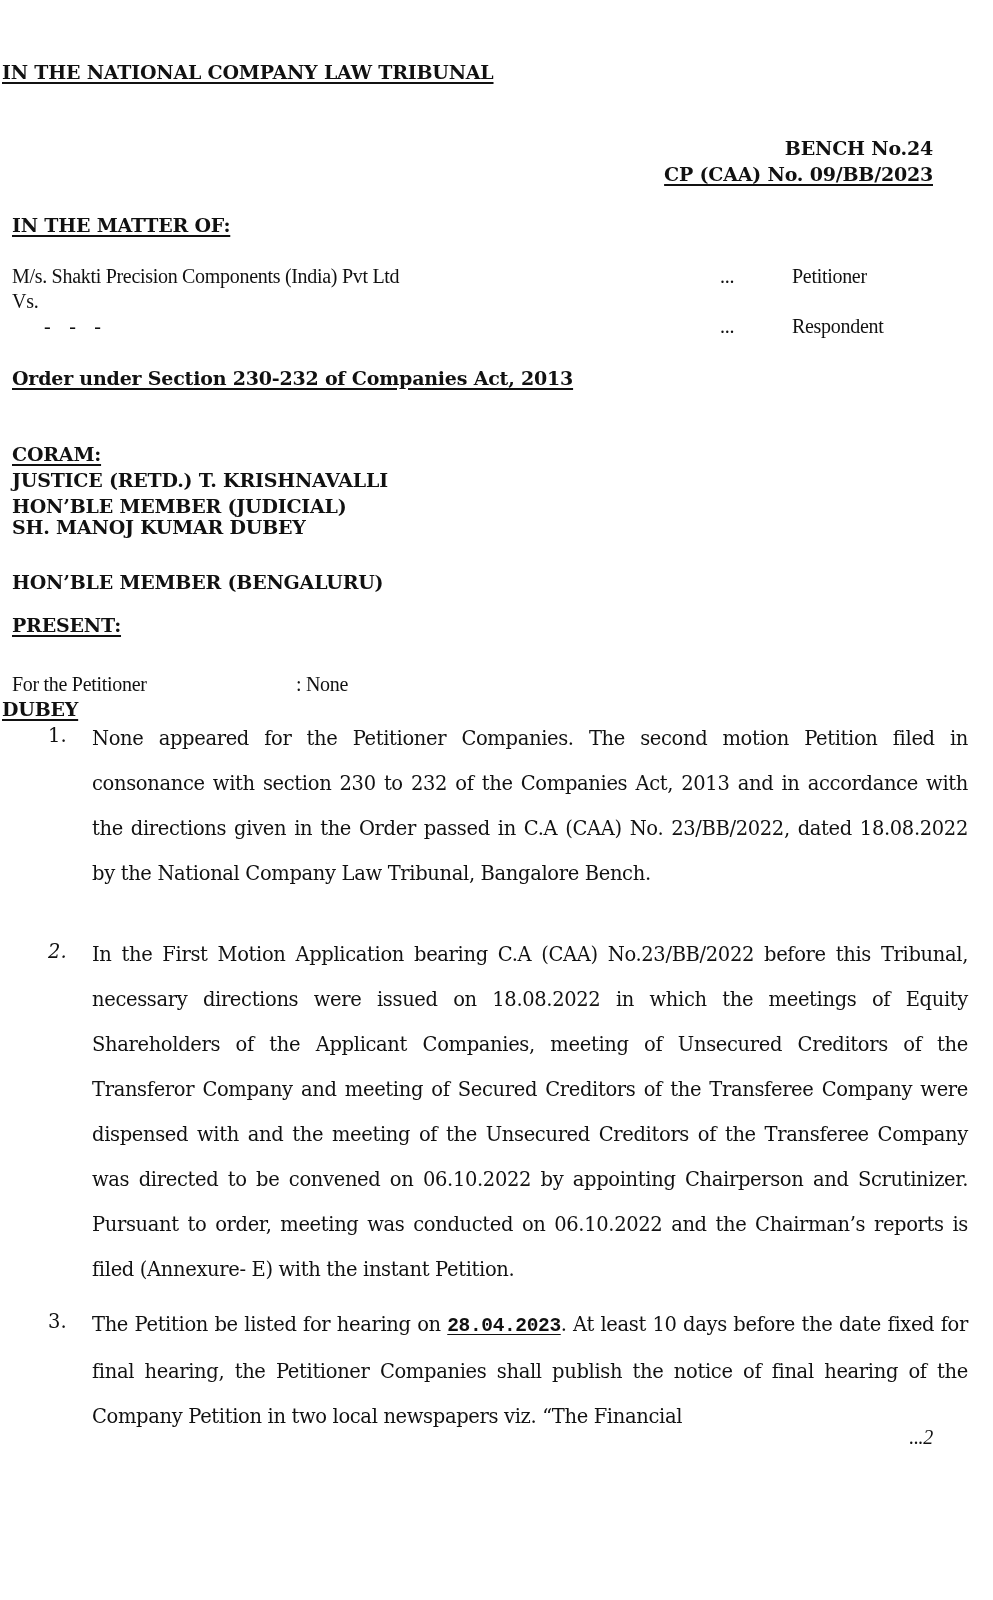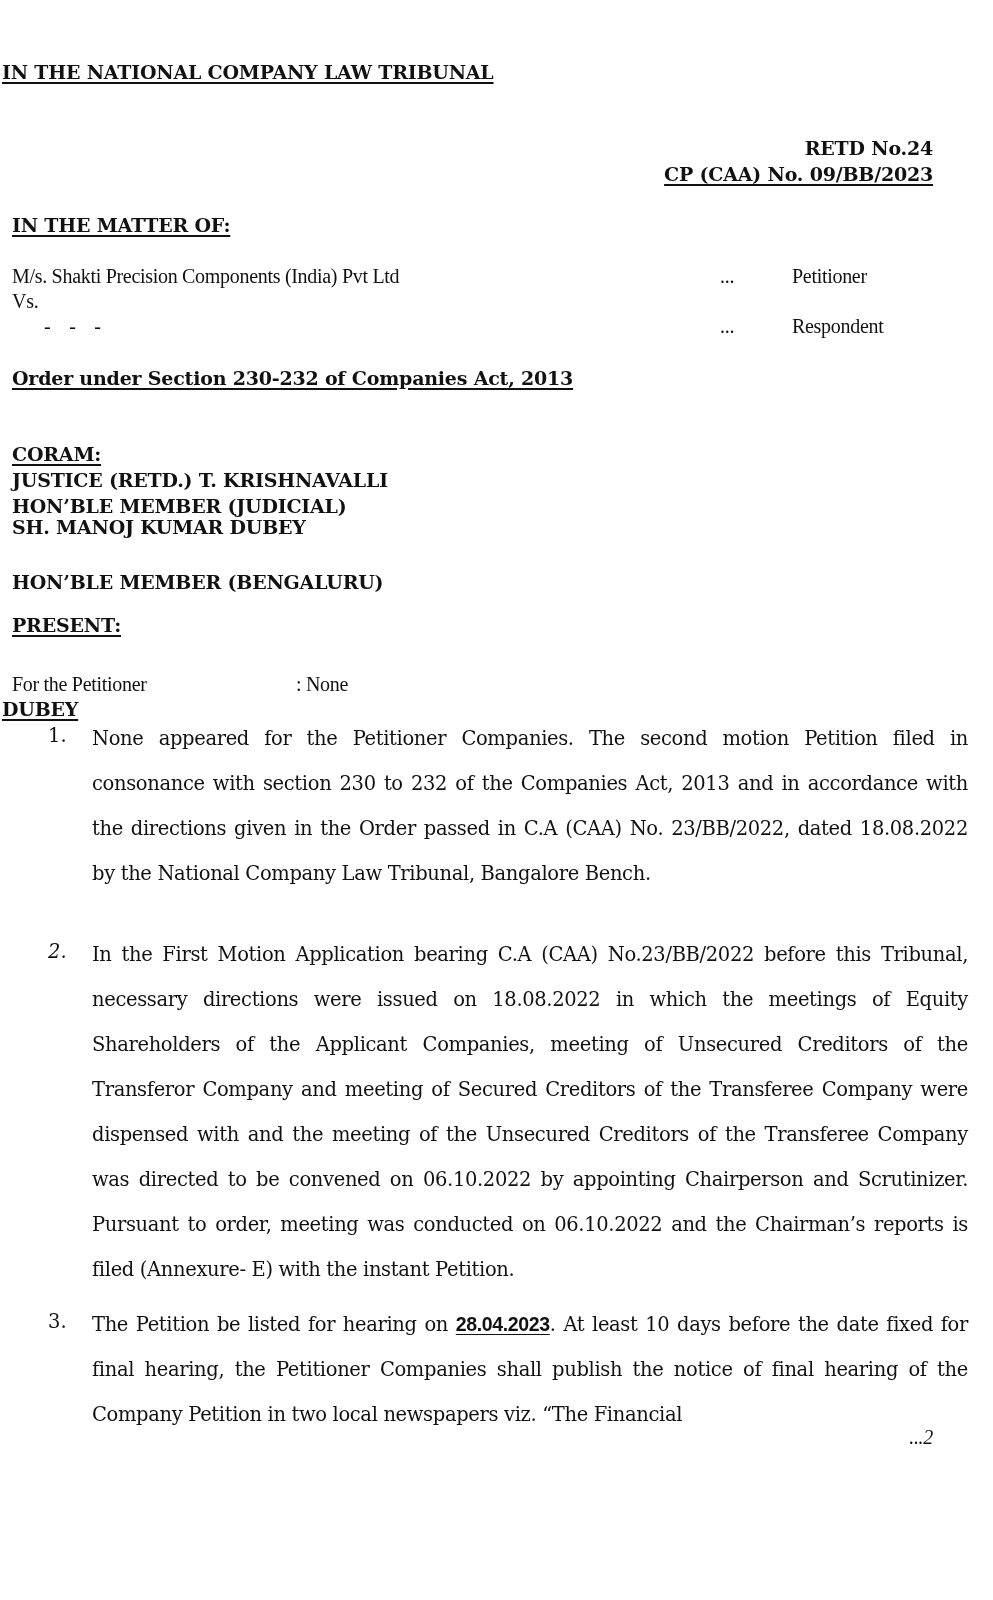--- a/index.html
+++ b/index.html
@@ -18,30 +18,30 @@
   .para {
     position: absolute; left: 92px; width: 876px;
     font-size: 19.5px; line-height: 45px; text-align: justify;
     font-family: "DejaVu Serif", serif; letter-spacing: -0.35px; word-spacing: 0px;
   }
   .num {
     position: absolute; left: 48px; font-size: 19.5px; line-height: 39.5px;
     font-family: "DejaVu Serif", serif;
   }
   .num.italic { font-style: italic; }
-  .hl { font-weight: bold; font-family: Liberation Sans, sans-serif; text-decoration: underline; text-underline-offset: 3px; }
+  .hl { font-weight: bold; font-family: Liberation Mono, monospace; text-decoration: underline; text-underline-offset: 3px; }
 </style>
 </head>
 <body>
 
 <div class="page">
 
   <div class="abs bold u center" style="top:61px;">IN THE NATIONAL COMPANY LAW TRIBUNAL</div>
 
-  <div class="abs bold right" style="top:137px;">RETD No.24</div>
+  <div class="abs bold right" style="top:137px;">BENCH No.24</div>
   <div class="abs bold u right" style="top:163px;">CP (CAA) No. 09/BB/2023</div>
 
   <div class="abs bold u" style="left:12px; top:214px;">IN THE MATTER OF:</div>
 
   <div class="abs reg" style="left:12px; top:265px;">M/s. Shakti Precision Components (India) Pvt Ltd</div>
   <div class="abs reg" style="left:720px; top:265px;">...</div>
   <div class="abs reg" style="left:792px; top:265px;">Petitioner</div>
   <div class="abs reg" style="left:12px; top:290px;">Vs.</div>
   <div class="abs reg" style="left:44px; top:315px; white-space:pre;">-    -    -</div>
   <div class="abs reg" style="left:720px; top:315px;">...</div>

